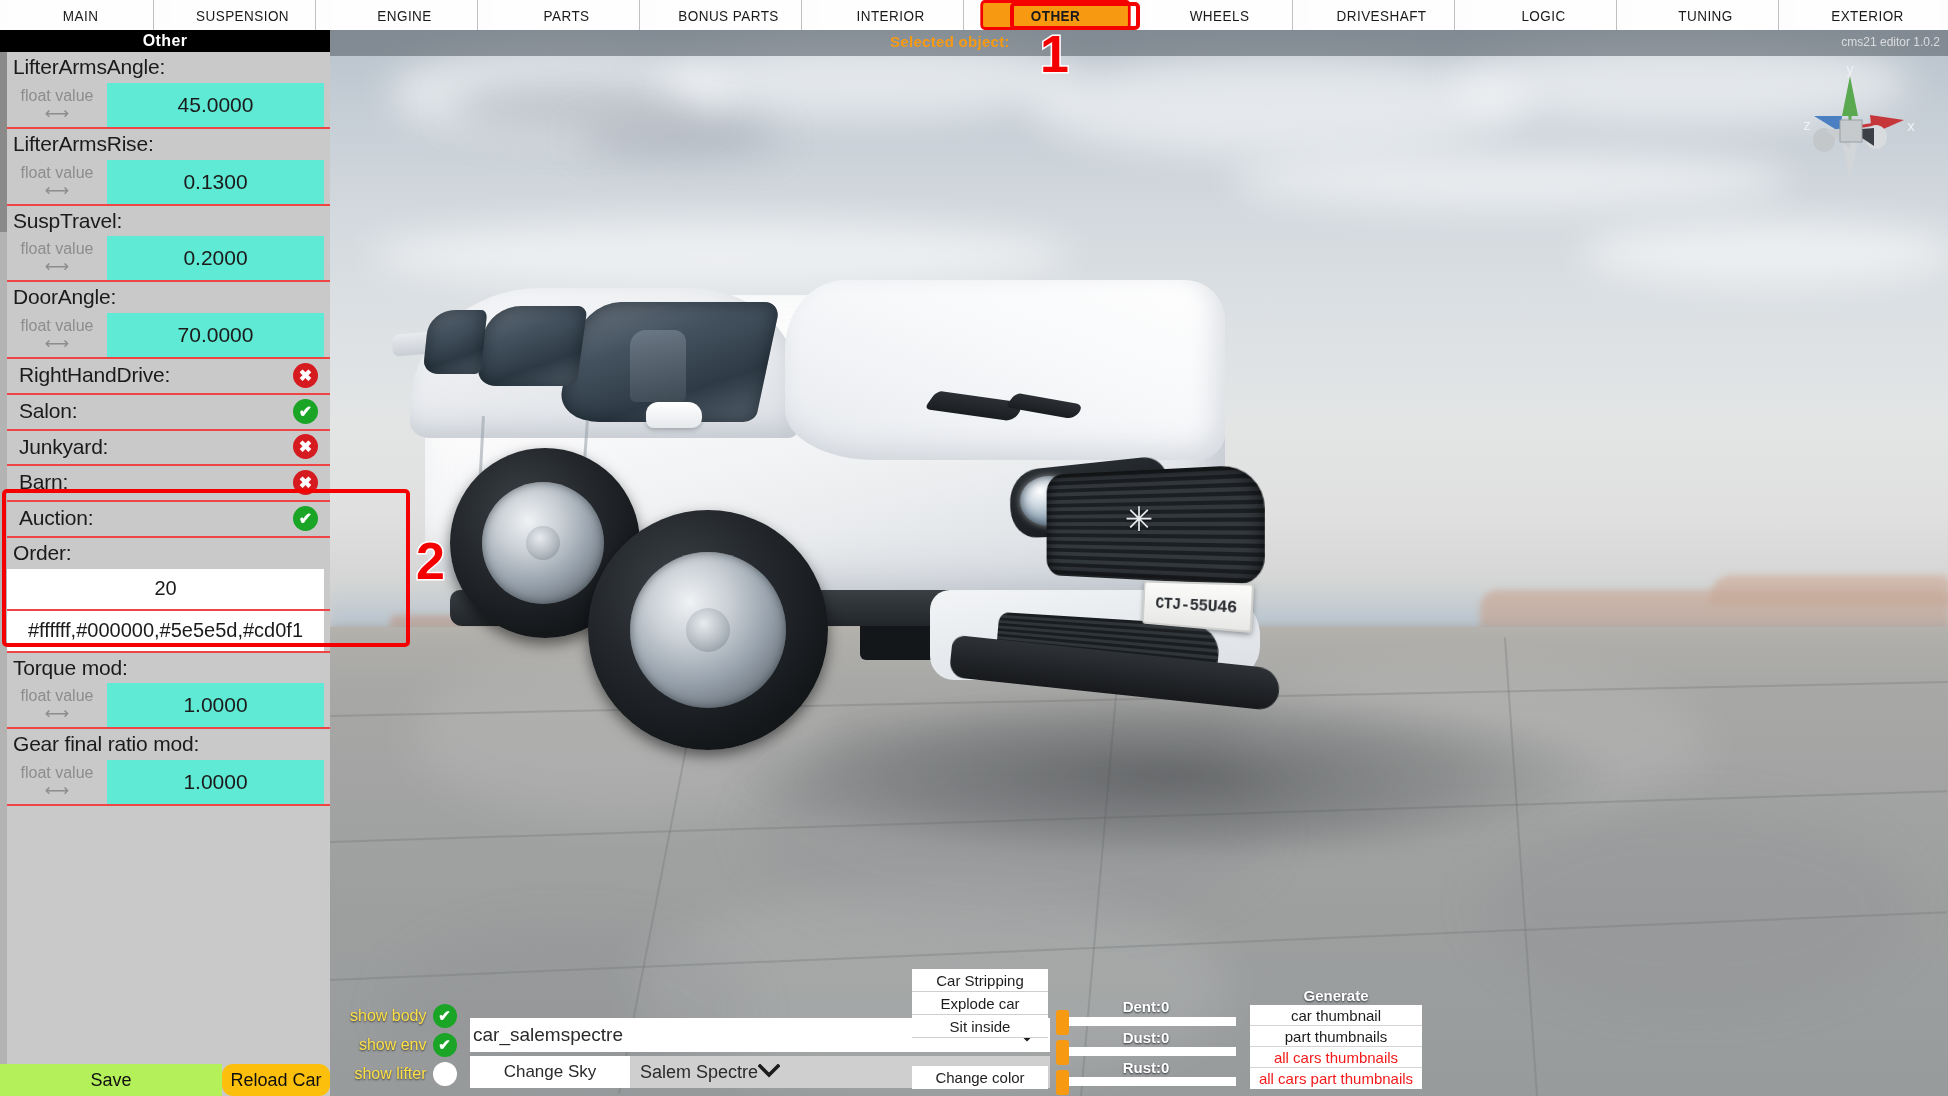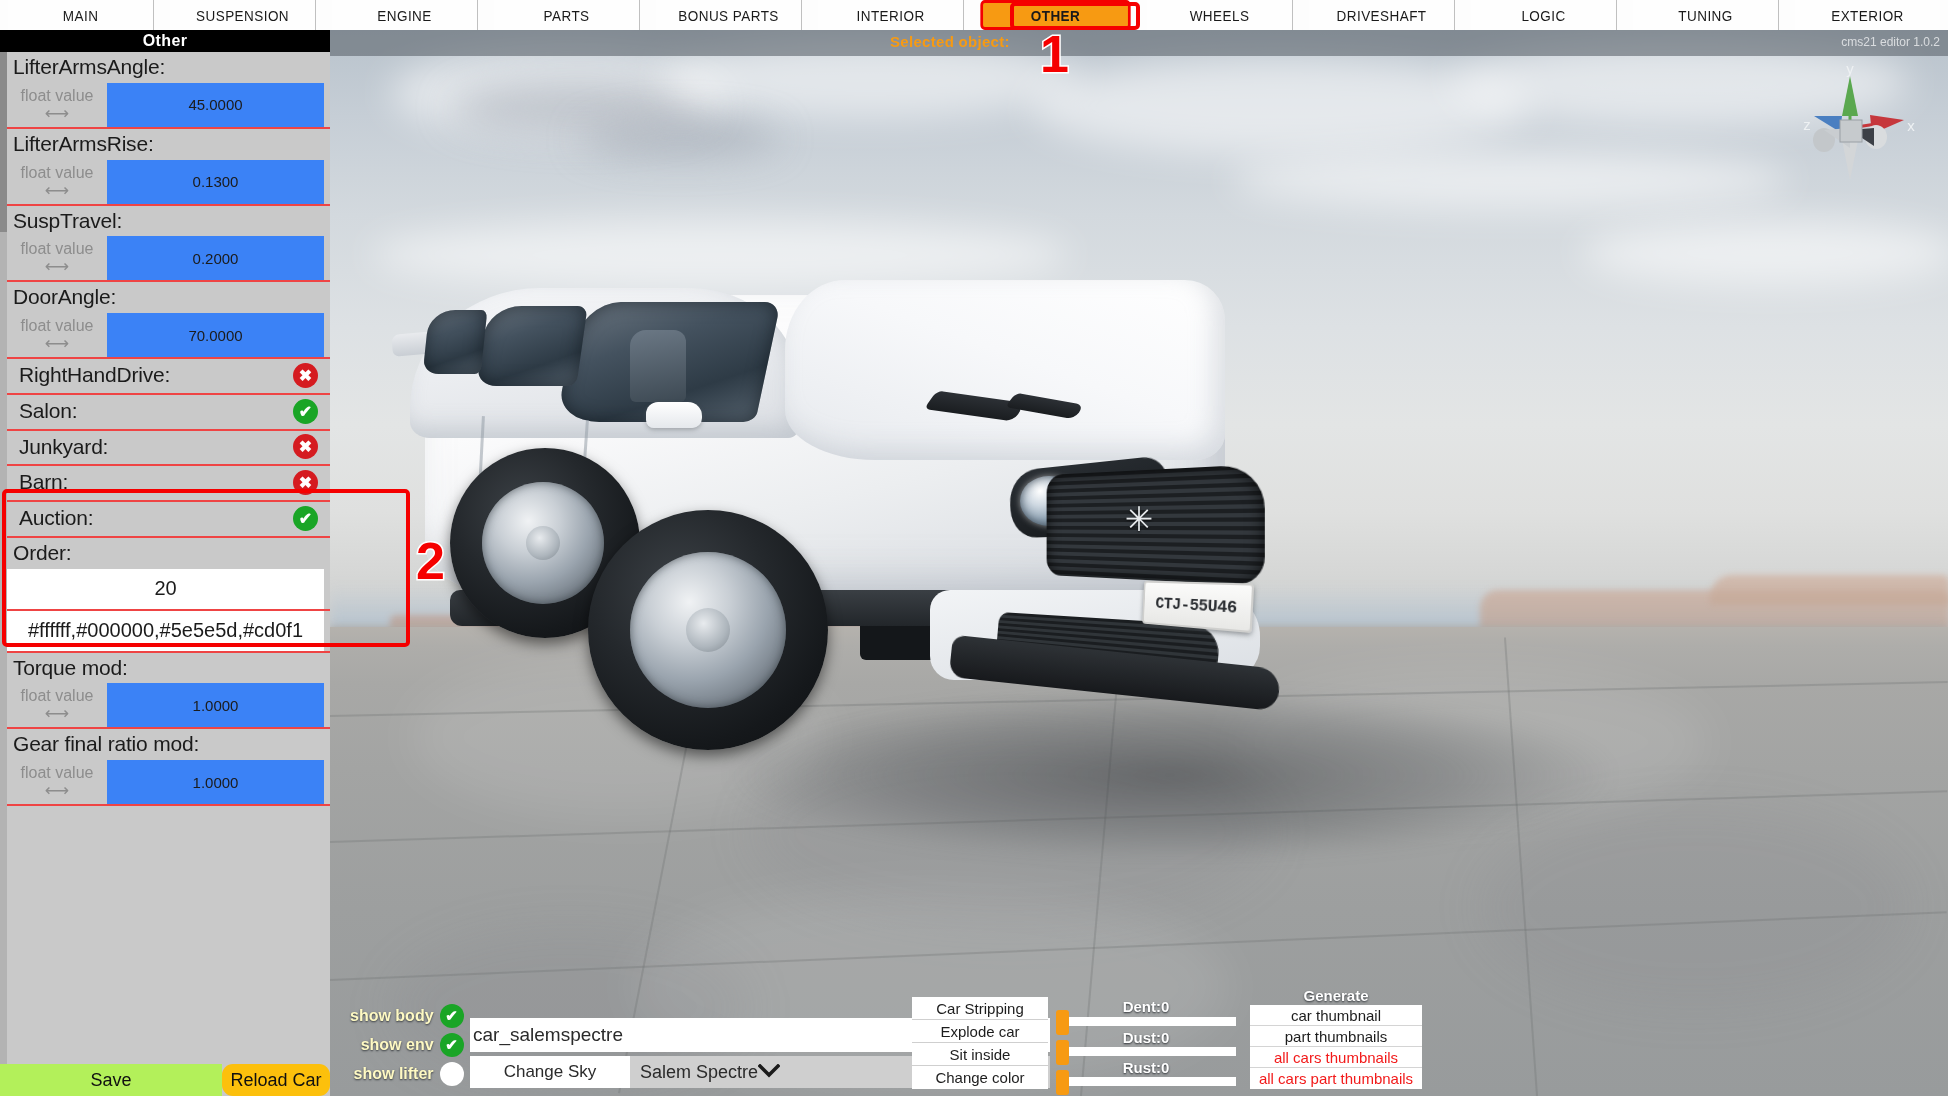--- a/index.html
+++ b/index.html
@@ -335,24 +335,24 @@
   }
   .float-hint {
     width: 100px;
     display: flex; flex-direction: column;
     align-items: center; justify-content: center;
     color: #8d8d8d; font-size: 16px; line-height: 1.0;
   }
   .float-hint .arrows { font-size: 17px; margin-top: 1px; }
   .float-input {
     flex: 1;
-    background: #3b82f6;
+    background: #5eead4;
     border: none;
     display: flex; align-items: center; justify-content: center;
-    font-size: 15px; color: #1b1b1b;
+    font-size: 21px; color: #1b1b1b;
     margin-right: 6px;
   }
   .text-input {
     background: #ffffff;
     height: 40px;
     margin: 0 6px 0 0;
     display: flex; align-items: center; justify-content: center;
     font-size: 20px; color: #1b1b1b;
     overflow: hidden; white-space: nowrap;
   }
@@ -393,21 +393,21 @@
     z-index: 25;
   }
   .toggle-col {
     position: absolute; left: 20px; bottom: 10px;
     display: flex; flex-direction: column; gap: 5px;
   }
   .toggle-row {
     display: flex; align-items: center; gap: 6px; justify-content: flex-end;
   }
   .toggle-label {
-    font-size: 16px; font-weight: bold; color: #fef9c3;
+    font-size: 16px; font-weight: normal; color: #fde047;
     text-shadow: 0 1px 2px rgba(40,44,48,0.9);
   }
   .toggle-dot {
     width: 24px; height: 24px; border-radius: 50%;
     display: flex; align-items: center; justify-content: center;
     font-size: 15px; font-weight: bold; color: #fff;
     flex-shrink: 0;
   }
   .toggle-dot.on { background: #1aa526; }
   .toggle-dot.blank { background: #ffffff; }
@@ -447,21 +447,21 @@
     width: 136px;
     display: flex; flex-direction: column;
   }
   .action-btn {
     height: 23px; background: #ffffff;
     display: flex; align-items: center; justify-content: center;
     font-size: 15px; color: #1d1d1d;
     border-bottom: 1px solid #cfcfcf;
     cursor: pointer;
   }
-  .action-btn:last-child { border-bottom: none; }
+  .action-btn:last-child { border-bottom: none; margin-top: 28px; }
 
   .slider-col {
     position: absolute; left: 726px; bottom: 7px; width: 180px;
   }
   .slider-grp { margin-bottom: 3px; }
   .slider-lbl {
     text-align: center;
     font-size: 15px; font-weight: bold; color: #ffffff;
     text-shadow: 0 1px 2px rgba(40,44,48,0.95);
     line-height: 1.15;

